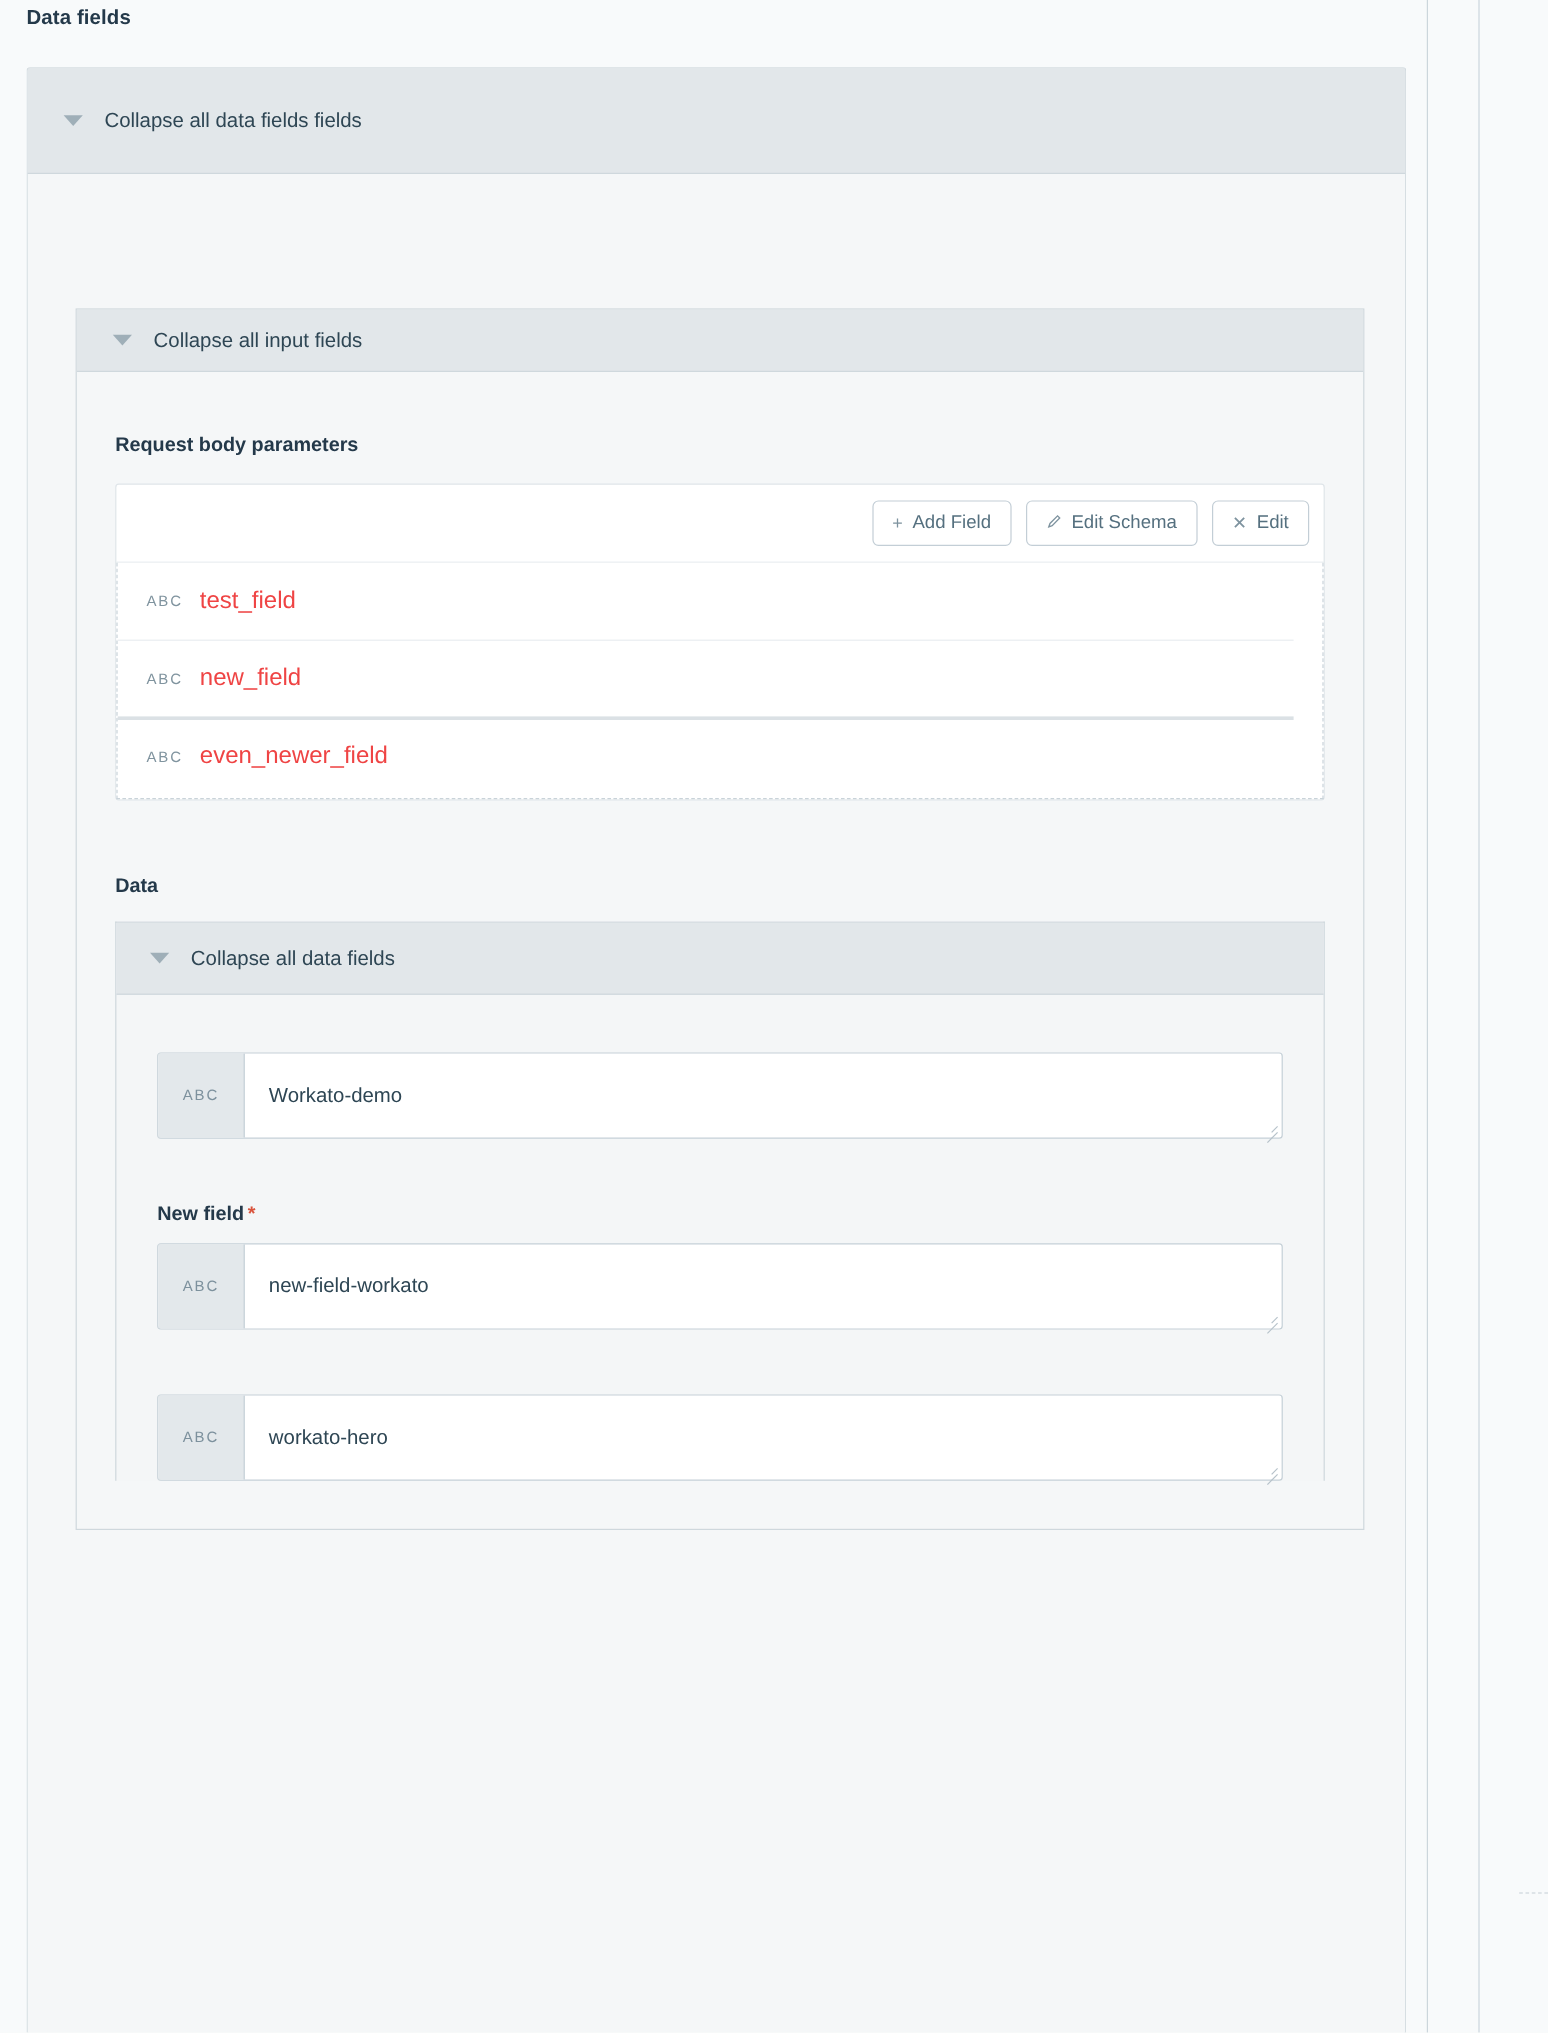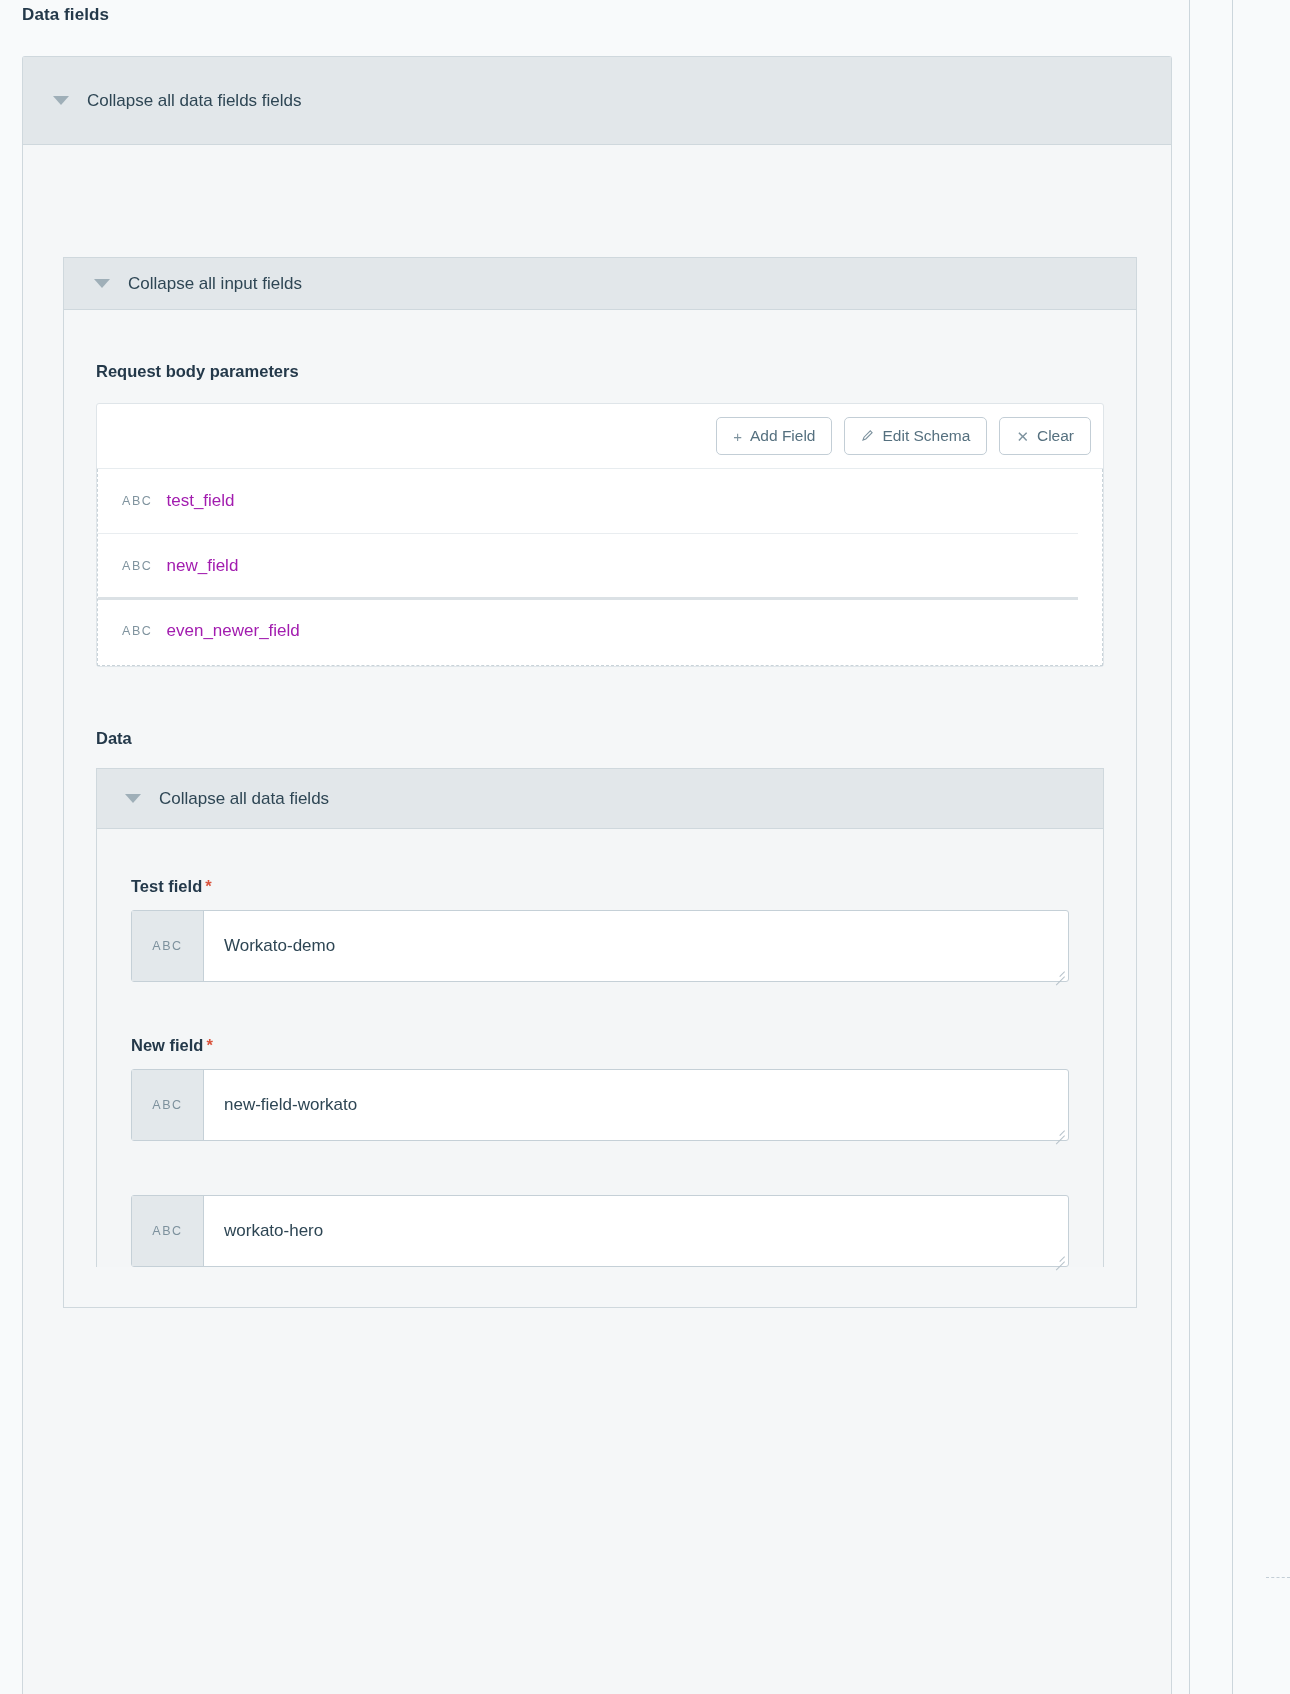--- a/index.html
+++ b/index.html
@@ -142,21 +142,21 @@
   .field-row + .field-row { border-top: 1px solid #e9edf0; }
   .field-row.drag-target { border-top: 3px solid #dbe1e5; }
   .abc {
     font-size: 12.5px;
     letter-spacing: 1.6px;
     color: #80949f;
     font-weight: 500;
     margin-right: 14px;
     flex: none;
   }
-  .field-name { font-size: 17px; color: #a21caf; }
+  .field-name { font-size: 20px; color: #ef4444; }
 
   
   .data-label { margin: 62px 0 20px 32px; }
   .panel-data {
     margin: 0 32px 0 32px;
     background: #f4f6f7;
     border: 1px solid #cfd8dd;
     border-bottom: none;
   }
   .data-body { padding: 48px 34px 0 34px; }
@@ -275,21 +275,21 @@
             <button class="btn">
               <span class="gi">
                 <svg width="13" height="13" viewBox="0 0 13 13" aria-hidden="true">
                   <path d="M2 11 L3 8.2 L9.3 1.9 L11.1 3.7 L4.8 10 Z" fill="none" stroke="#7e939f" stroke-width="1.1"></path>
                 </svg>
               </span>
               <span>Edit Schema</span>
             </button>
             <button class="btn">
               <span class="gi">✕</span>
-              <span>Clear</span>
+              <span>Edit</span>
             </button>
           </div>
 
           <div class="field-list">
             <div class="field-row">
               <span class="abc">ABC</span>
               <span class="field-name">test_field</span>
             </div>
             <div class="field-row">
               <span class="abc">ABC</span>
@@ -307,23 +307,20 @@
 
       <div class="panel-data">
         <div class="collapse-bar lvl3">
           <span class="caret"></span>
           <span class="collapse-label">Collapse all data fields</span>
         </div>
 
         <div class="data-body">
 
           <div class="form-field">
-            <div class="form-label">
-              <span>Test field</span><span class="req-star">*</span>
-            </div>
             <div class="textarea-row">
               <div class="ta-prefix">ABC</div>
               <textarea class="ta-value" style="">Workato-demo</textarea>
               <span class="resize-grip">
                   <i></i>
                   <i></i>
                 </span>
             </div>
           </div>
 

